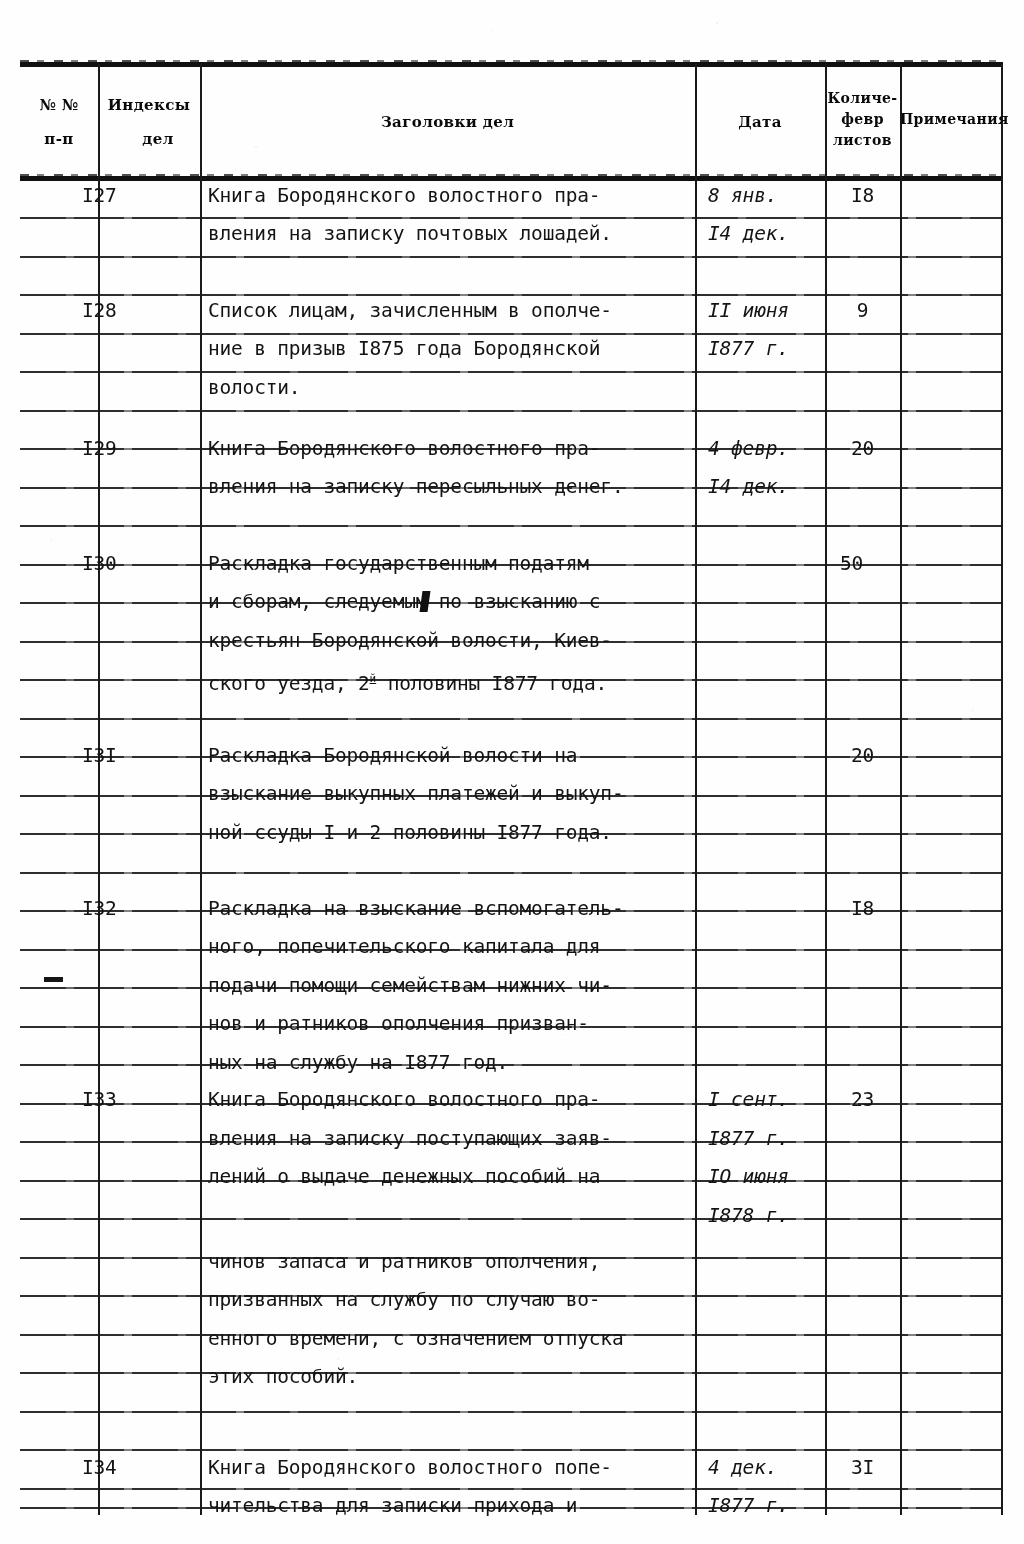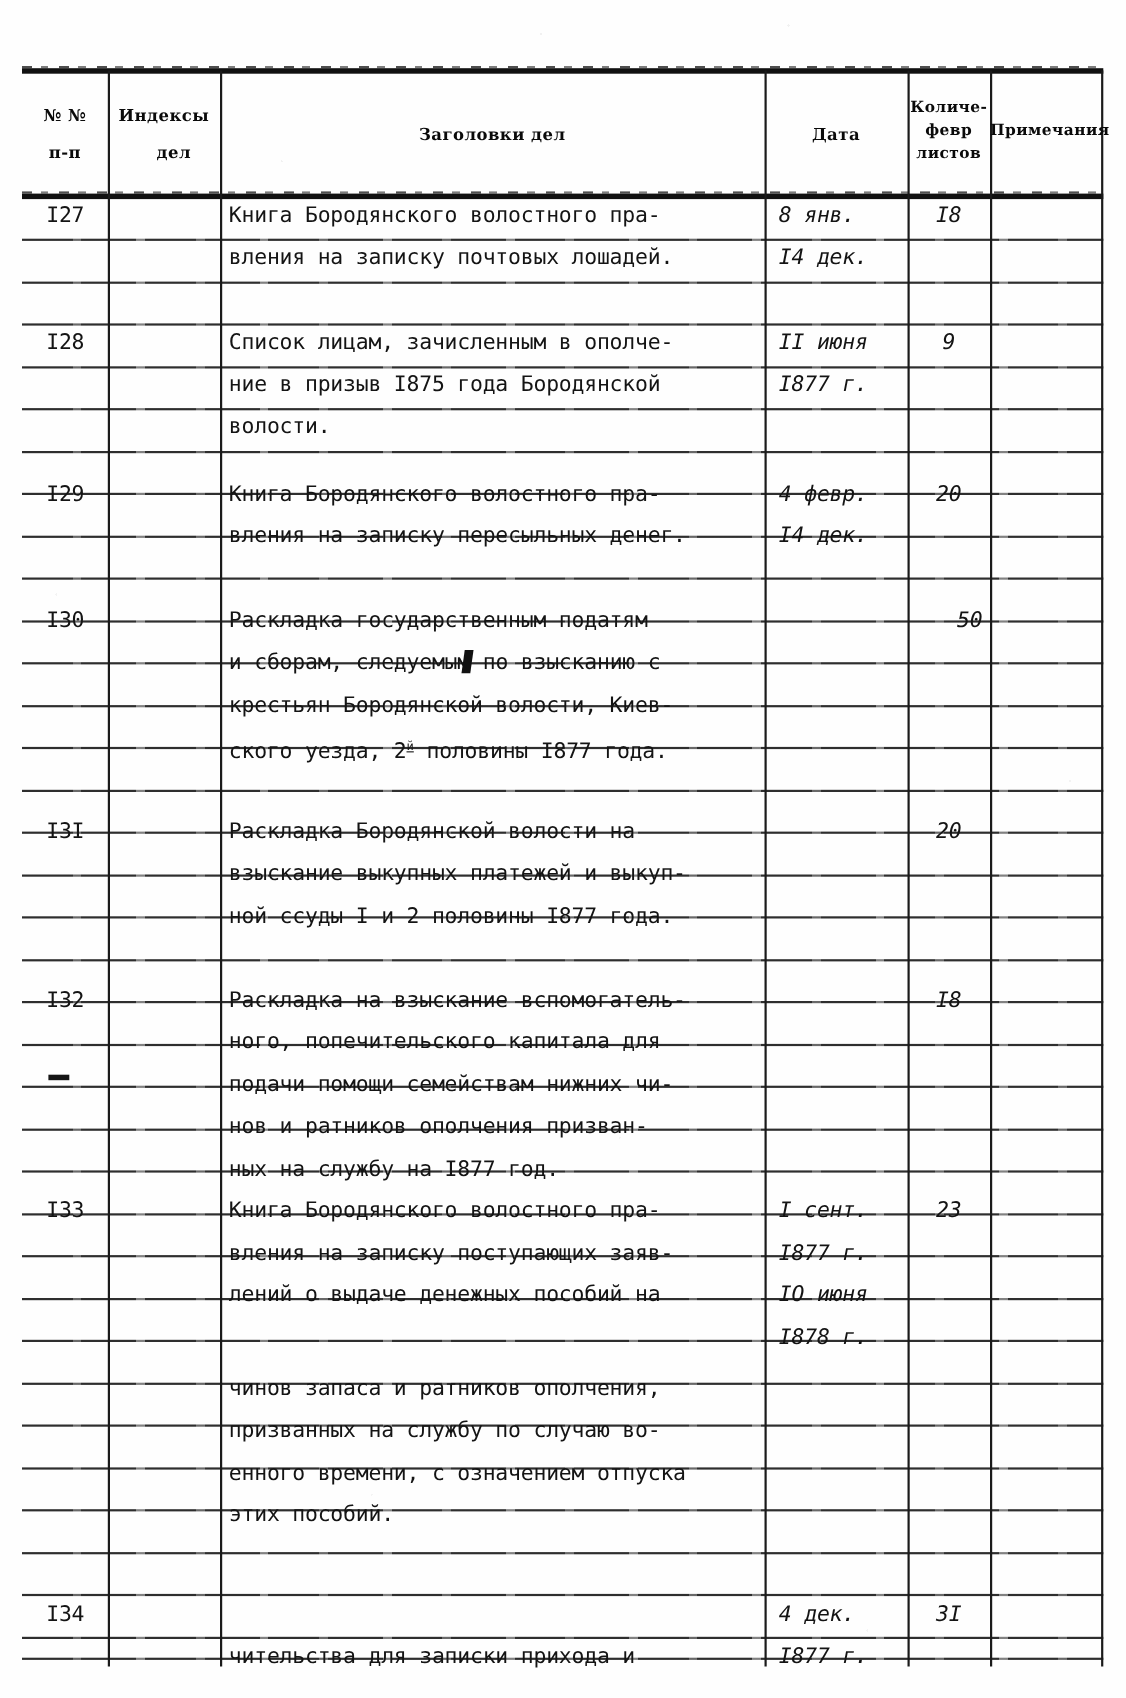--- a/index.html
+++ b/index.html
@@ -100,24 +100,24 @@
   
   .line {
     position: absolute;
     font-family: "DejaVu Sans Mono", "Liberation Mono", monospace;
     font-size: 19.5px;
     letter-spacing: -0.2px;
     color: #141414;
     white-space: pre;
     line-height: 24px;
   }
-  .num   { text-align: left; }
+  .num   { text-align: left; margin-left: 40px; }
   .title { text-align: left; }
   .date  { text-align: left; font-style: italic; }
-  .cnt   { text-align: center; font-style: italic; }
+  .cnt   { text-align: center; }
 
   .sup {
     font-size: 11px;
     vertical-align: super;
     text-decoration: underline;
     letter-spacing: 0;
   }
   .strike-over {
     position: relative;
     display: inline-block;
@@ -230,21 +230,21 @@
   <div class="line title" style="left:188px; top:413px">вления на записку пересыльных денег.</div>
   <div class="line date" style="left:688px; top:375px">4 февр.</div>
   <div class="line date" style="left:688px; top:413px">I4 дек.</div>
   <div class="line cnt" style="left:805px; top:375px; width:75px">20</div>
 
   <div class="line num" style="left:22px;  top:490px">I30</div>
   <div class="line title" style="left:188px; top:490px">Раскладка государственным податям</div>
   <div class="line title" style="left:188px; top:567px">крестьян Бородянской волости, Киев-</div>
   <div class="line title" style="left:188px; top:528px"><span>и сборам, следуемы</span><span class="strike-over">м</span><span> по взысканию с</span></div>
   <div class="line title" style="left:188px; top:605px">ского уезда, 2<span class="sup">й</span> половины I877 года.</div>
-  <div class="line cnt" style="left:815px; top:490px; width:93px">50</div>
+  <div class="line cnt" style="left:785px; top:490px; width:93px">50</div>
 
   <div class="line num" style="left:22px;  top:682px">I3I</div>
   <div class="line title" style="left:188px; top:682px">Раскладка Бородянской волости на</div>
   <div class="line title" style="left:188px; top:720px">взыскание выкупных платежей и выкуп-</div>
   <div class="line title" style="left:188px; top:759px">ной ссуды I и 2 половины I877 года.</div>
   <div class="line cnt" style="left:805px; top:682px; width:75px">20</div>
 
   <div class="line num" style="left:22px;  top:835px">I32</div>
   <div class="dash-mark" style="left:24px;  top:915px"></div>
   <div class="line title" style="left:188px; top:835px">Раскладка на взыскание вспомогатель-</div>
@@ -262,18 +262,19 @@
   <div class="line title" style="left:188px; top:1226px">призванных на службу по случаю во-</div>
   <div class="line title" style="left:188px; top:1265px">енного времени, с означением отпуска</div>
   <div class="line title" style="left:188px; top:1303px">этих пособий.</div>
   <div class="line date" style="left:688px; top:1026px">I сент.</div>
   <div class="line date" style="left:688px; top:1065px">I877 г.</div>
   <div class="line date" style="left:688px; top:1103px">IO июня</div>
   <div class="line date" style="left:688px; top:1142px">I878 г.</div>
   <div class="line cnt" style="left:805px; top:1026px; width:75px">23</div>
 
   <div class="line num" style="left:22px;  top:1394px">I34</div>
+  <div class="line title" style="left:188px; top:1394px">Книга Бородянского волостного попе-</div>
   <div class="line title" style="left:188px; top:1432px">чительства для записки прихода и</div>
   <div class="line date" style="left:688px; top:1394px">4 дек.</div>
   <div class="line date" style="left:688px; top:1432px">I877 г.</div>
   <div class="line cnt" style="left:805px; top:1394px; width:75px">3I</div>
 
 </div>
 
 </body></html>

